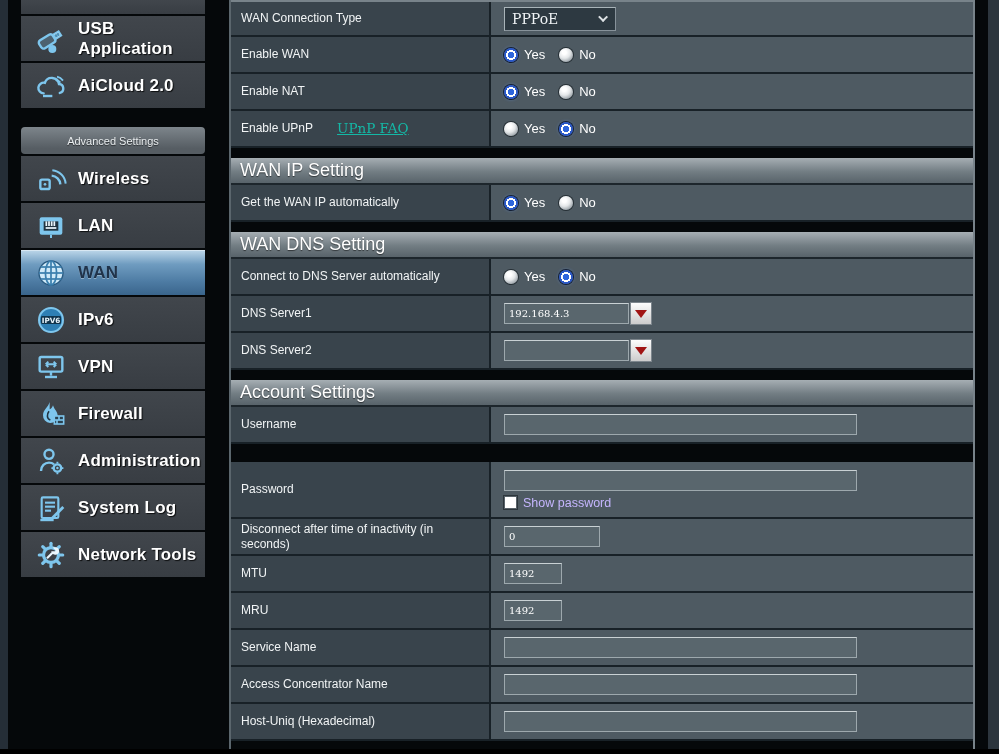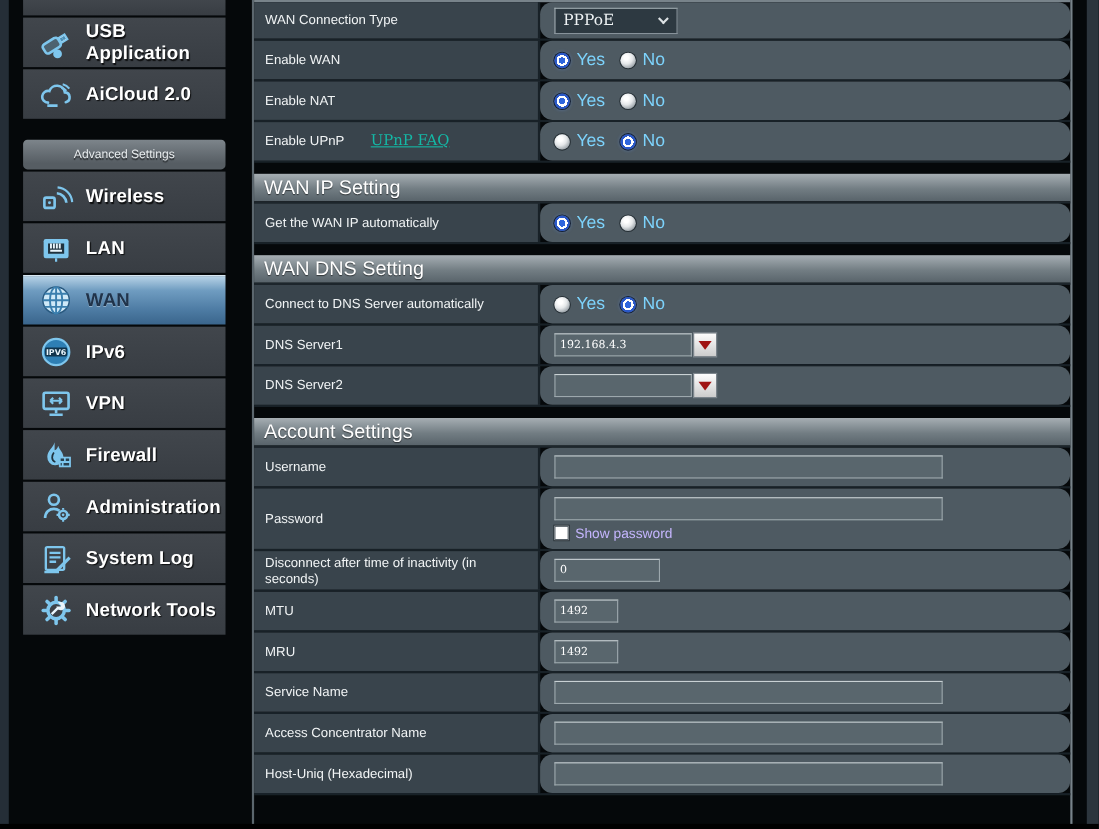--- a/index.html
+++ b/index.html
@@ -49,36 +49,36 @@
     display:flex; align-items:center; padding:0 9px;
     color:#ffffff; font-weight:normal; font-size:18px; text-shadow:0 1px 1px rgba(0,0,0,.55);
   }
   .row { display:flex; border-bottom:2px solid #182127; min-height:37px; }
   .row-label {
     width:260px; flex:none; background:#39444c; border-right:2px solid #182127;
     color:#f1f4f5; font-size:12px; line-height:1.25;
     display:flex; align-items:center; padding:2px 4px 2px 10px;
   }
   .row-value {
-    flex:1; background:#4e5a62; display:flex; align-items:center; padding:2px 0 2px 13px;border-radius:11px;
+    flex:1; background:#4e5a62; display:flex; align-items:center; padding:2px 0 2px 13px;
   }
   .row-value.col { flex-direction:column; align-items:flex-start; justify-content:center; gap:5px; }
 
   
   .radio-group { display:flex; align-items:center; }
   .radio { width:14px; height:14px; border-radius:50%; flex:none; cursor:pointer; }
   .radio.checked {
     background:radial-gradient(circle at 50% 50%, #2f66dd 0 3px, #ffffff 3px 5px, #2a58c8 5px);
     box-shadow:0 0 0 1px #141f33, 0 0 3px 1px rgba(110,160,255,.35);
   }
   .radio.unchecked {
     background:radial-gradient(circle at 38% 32%, #ffffff 0 2px, #e4e7e9 45%, #99a1a7 78%, #828a90);
     box-shadow:0 0 0 1px #262f35;
   }
-  .radio-text { color:#7dd3fc; font-size:16px; margin:0 14px 0 6px;text-align:center; }
+  .radio-text { color:#ffffff; font-size:13px; margin:0 14px 0 6px;text-align:center; }
 
   
   .tinput {
     background:#59666d; border:1px solid #9dа8ad;
     border:1px solid #9da8ad; border-top-color:#c9d1d4;
     height:21px; color:#ffffff; font-family:"DejaVu Serif", serif; font-size:10px;
     padding:0 4px; outline:none;
   }
   .w-wide { width:353px; } .w-dns { width:125px; } .w-idle { width:96px; } .w-tiny { width:58px; }
 
@@ -390,21 +390,21 @@
     <div class="section">
       <div class="section-header">Account Settings</div>
 
       <div class="row">
         <div class="row-label">Username</div>
         <div class="row-value">
           <input class="tinput w-wide" value="" style="">
         </div>
       </div>
 
-      <div class="row" style="min-height:57px;">
+      <div class="row" style="min-height:57px;margin-top:18px;">
         <div class="row-label">Password</div>
         <div class="row-value col">
           <input class="tinput w-wide" type="password" value="" style="">
           <span class="cb-line">
             <span class="checkbox"></span>
             <span class="cb-label">Show password</span>
           </span>
         </div>
       </div>
 

